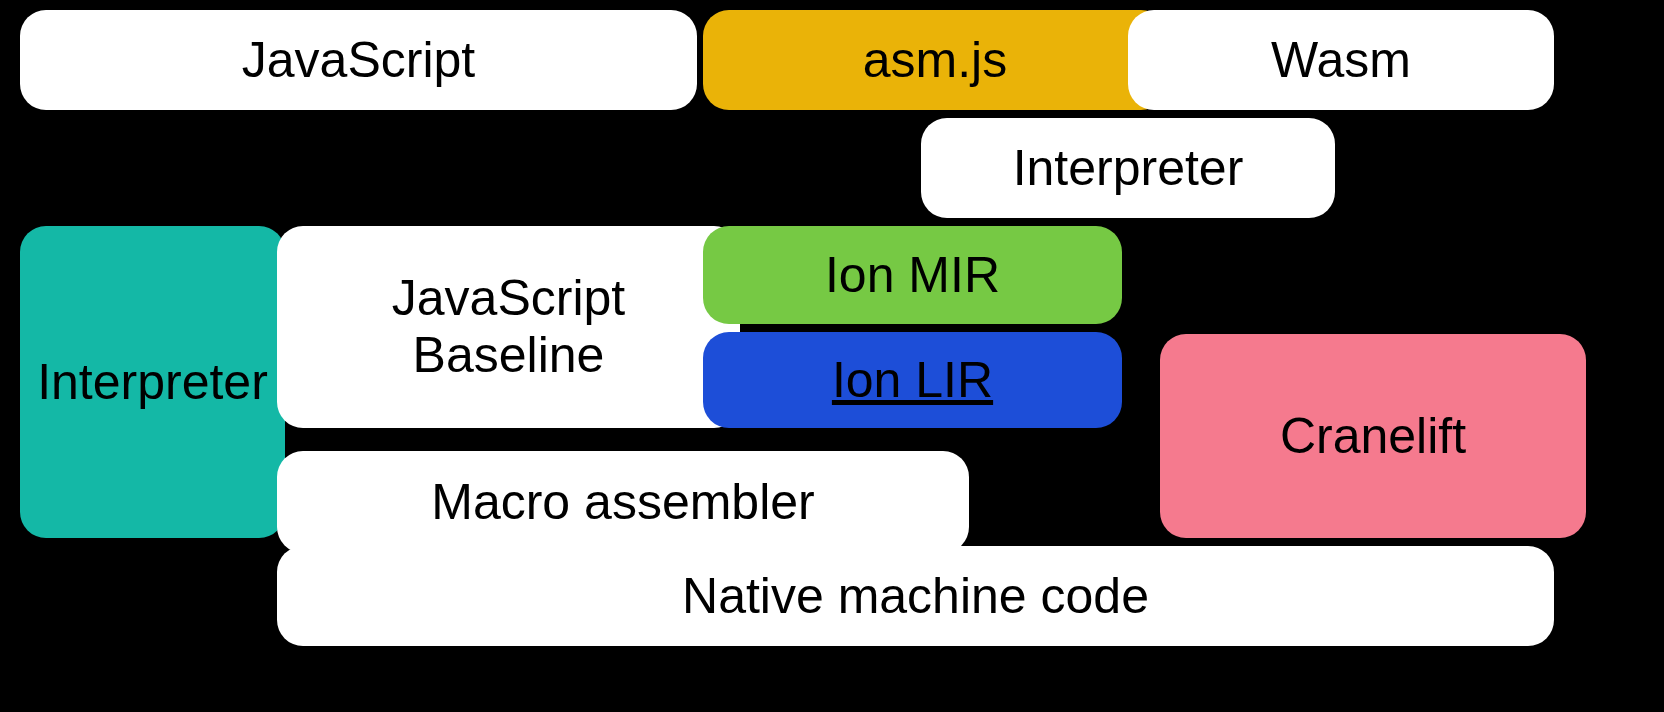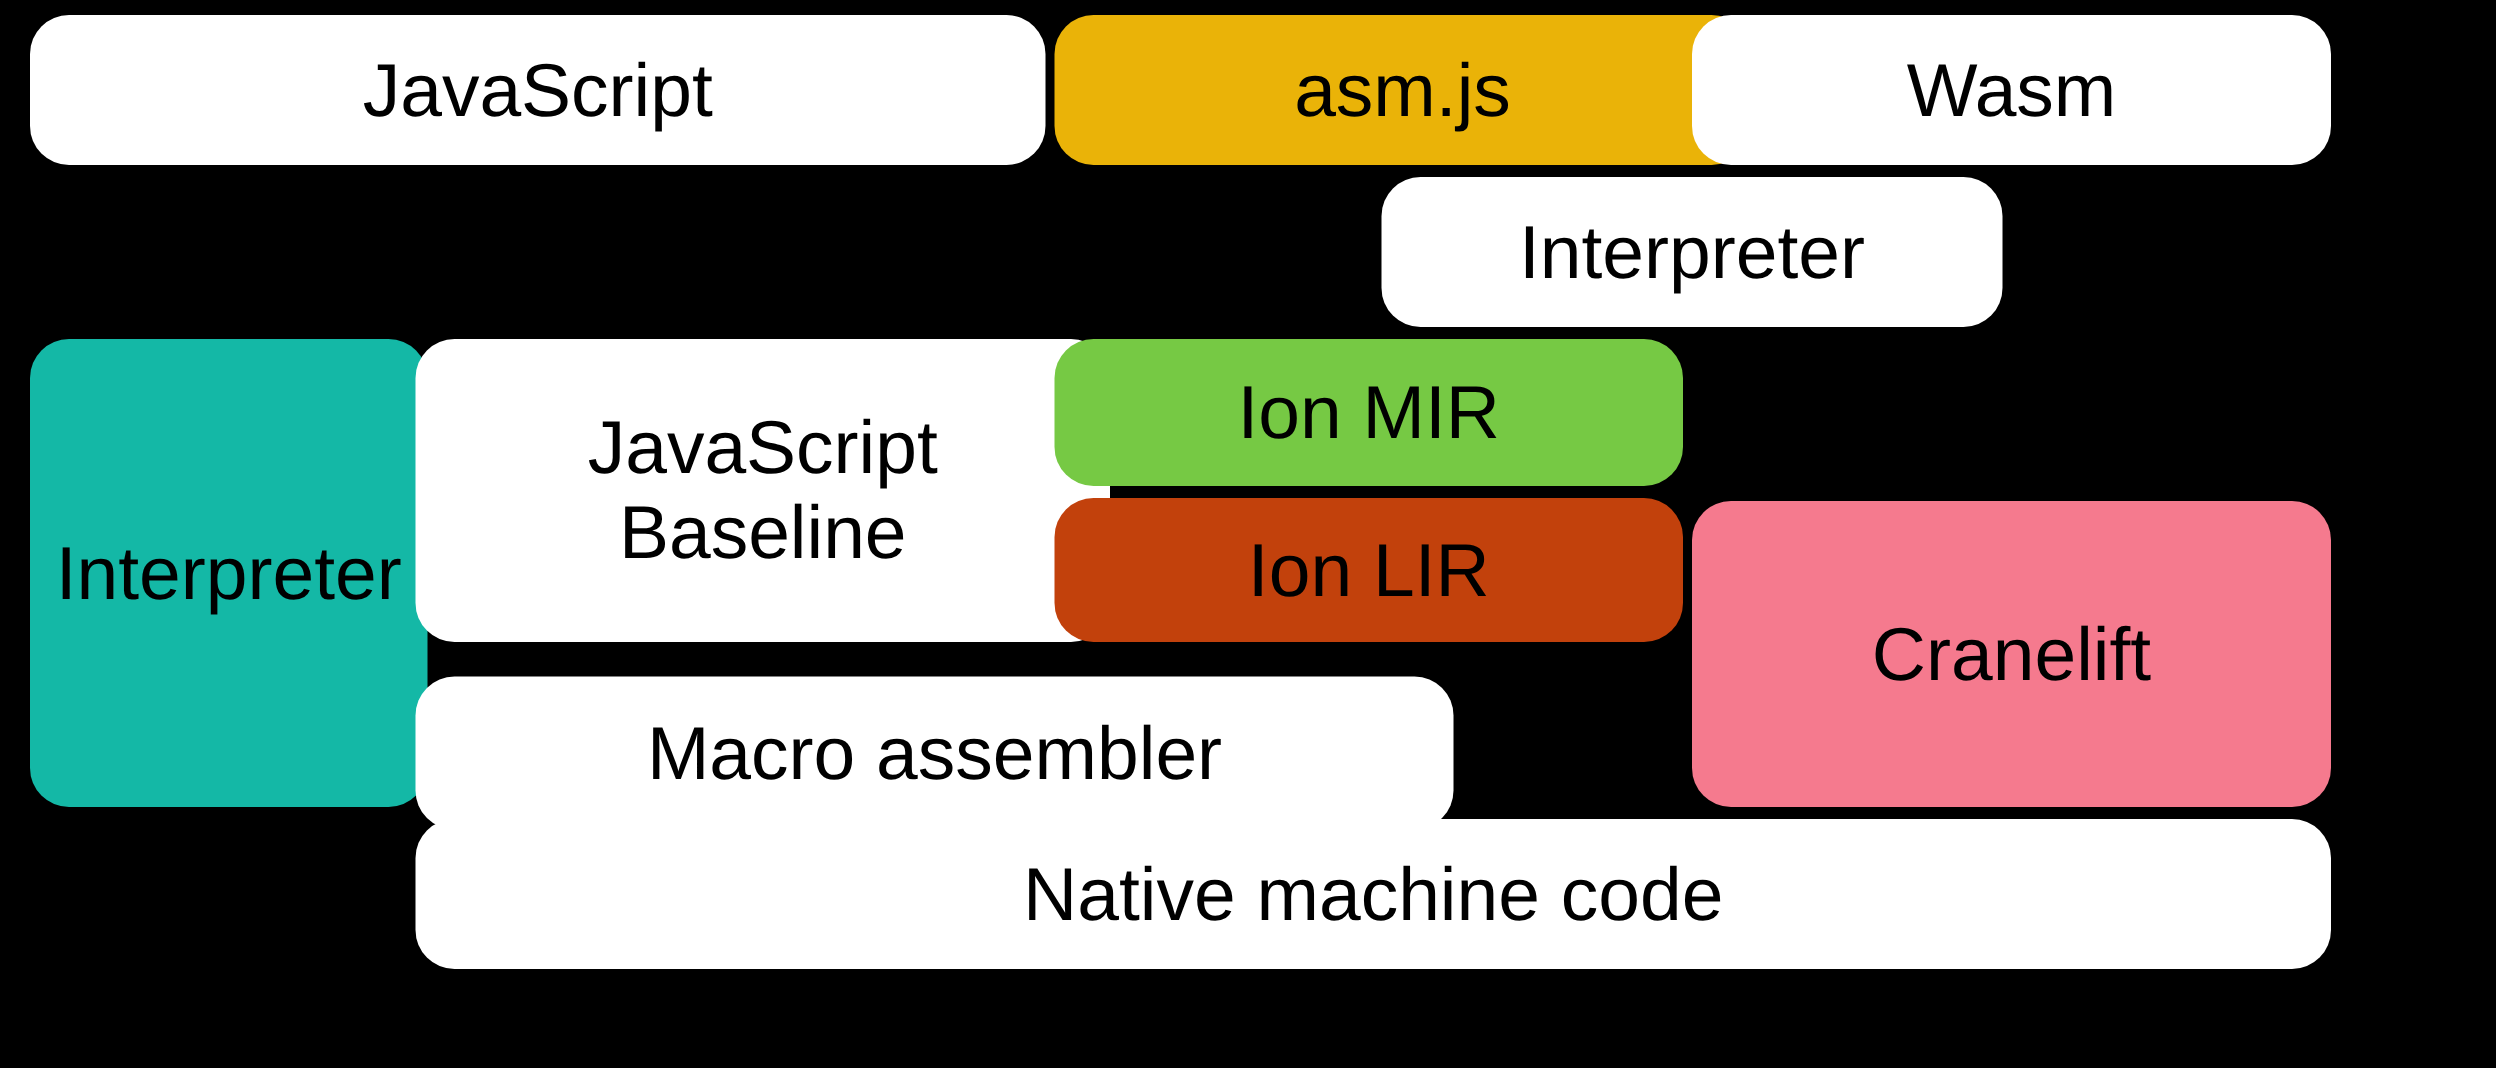--- a/index.html
+++ b/index.html
@@ -43,17 +43,17 @@
 
 <div id="stage" style="background: rgb(0, 0, 0);">
     <div class="node" style="left: 20px; top: 10px; width: 677px; height: 100px; background: rgb(255, 255, 255);">JavaScript</div>
     <div class="node" style="left: 703px; top: 10px; width: 464px; height: 100px; background: #eab308;">asm.js</div>
     <div class="node" style="left: 1128px; top: 10px; width: 426px; height: 100px; background: rgb(255, 255, 255);">Wasm</div>
     <div class="node" style="left: 921px; top: 118px; width: 414px; height: 100px; background: rgb(255, 255, 255);">Interpreter</div>
     <div class="node grey" style="left: 20px; top: 226px; width: 265px; height: 312px; background: #14b8a6;">Interpreter</div>
     <div class="node" style="left: 277px; top: 226px; width: 463px; height: 202px; background: rgb(255, 255, 255);">JavaScript
 Baseline</div>
     <div class="node green" style="left: 703px; top: 226px; width: 419px; height: 98px; background: rgb(118, 201, 68);">Ion MIR</div>
-    <div class="node green" style="left: 703px; top: 332px; width: 419px; height: 96px; background: #c2410c;">Ion LIR</div>
-    <div class="node pink" style="left: 1128px; top: 334px; width: 426px; height: 204px; background: rgb(245, 122, 142);">Cranelift</div>
+    <div class="node green" style="left: 703px; top: 332px; width: 419px; height: 96px; background: #1d4ed8; text-decoration: underline;">Ion LIR</div>
+    <div class="node pink" style="left: 1160px; top: 334px; width: 426px; height: 204px; background: rgb(245, 122, 142);">Cranelift</div>
     <div class="node" style="left: 277px; top: 436px; width: 692px; height: 102px; background: rgb(255, 255, 255); margin-top: 15px;">Macro assembler</div>
     <div class="node" style="left: 277px; top: 546px; width: 1277px; height: 100px; background: rgb(255, 255, 255);">Native machine code</div>
   </div>
 
 </body></html>

